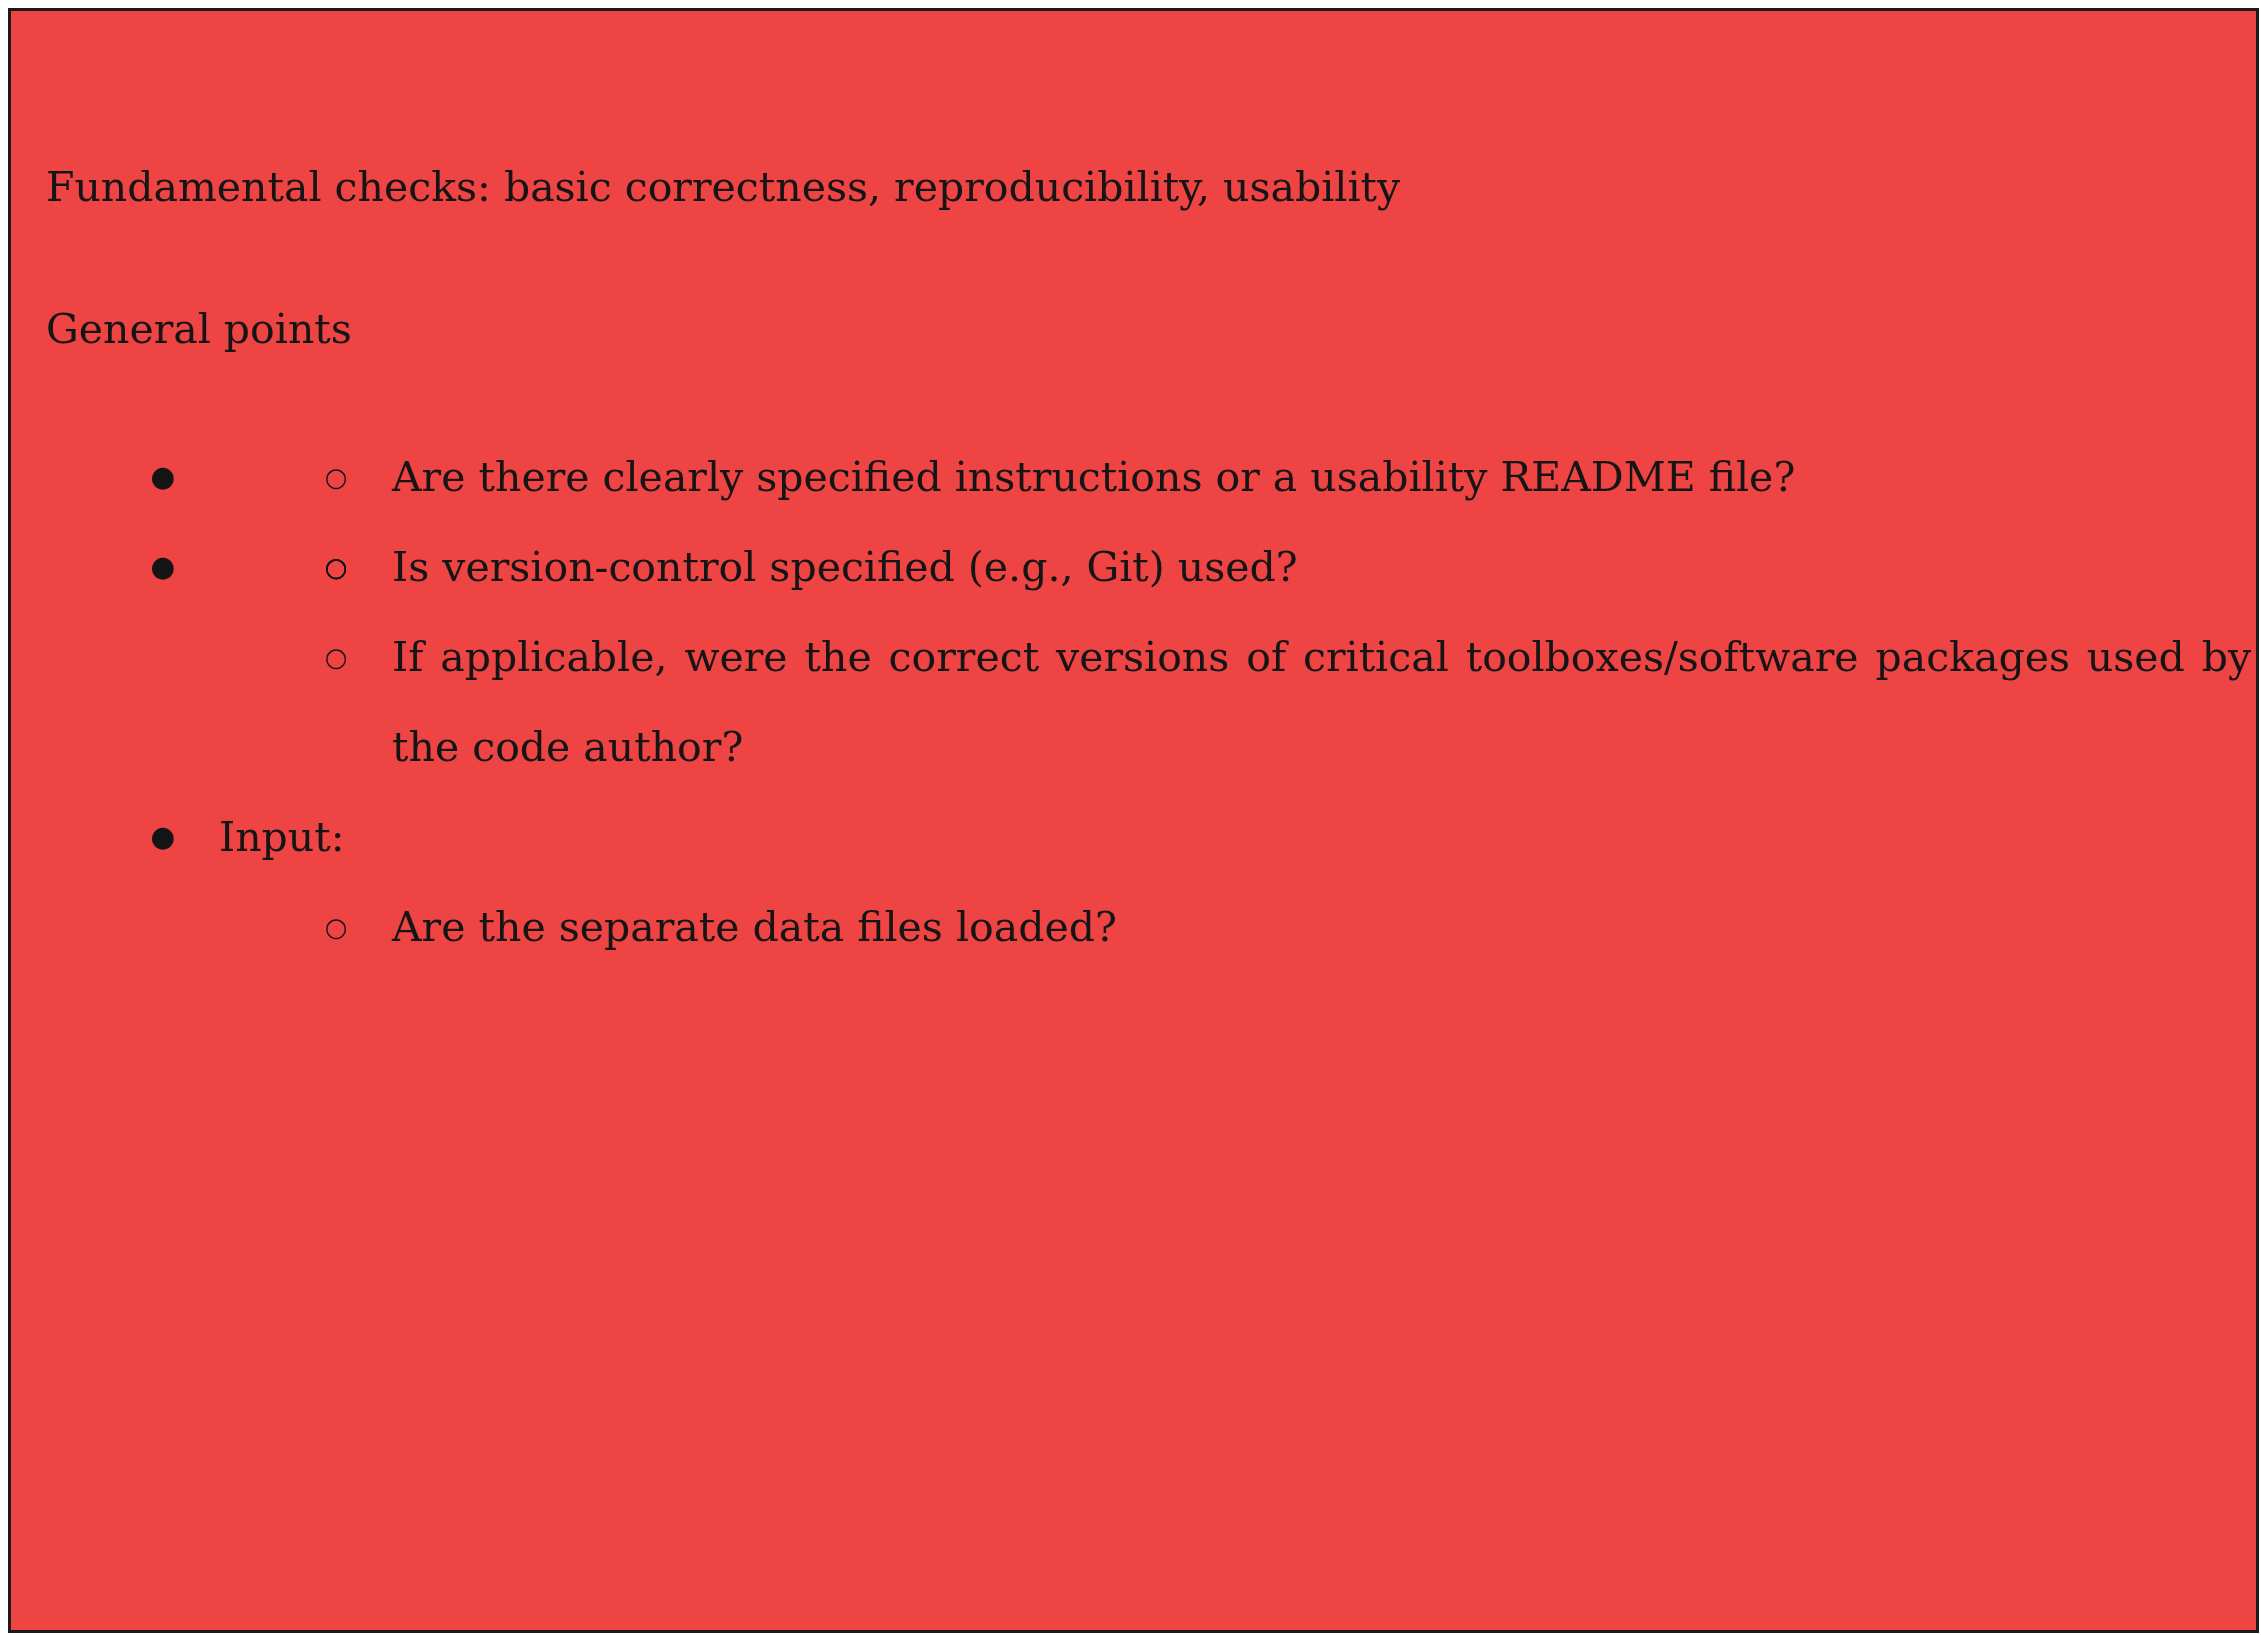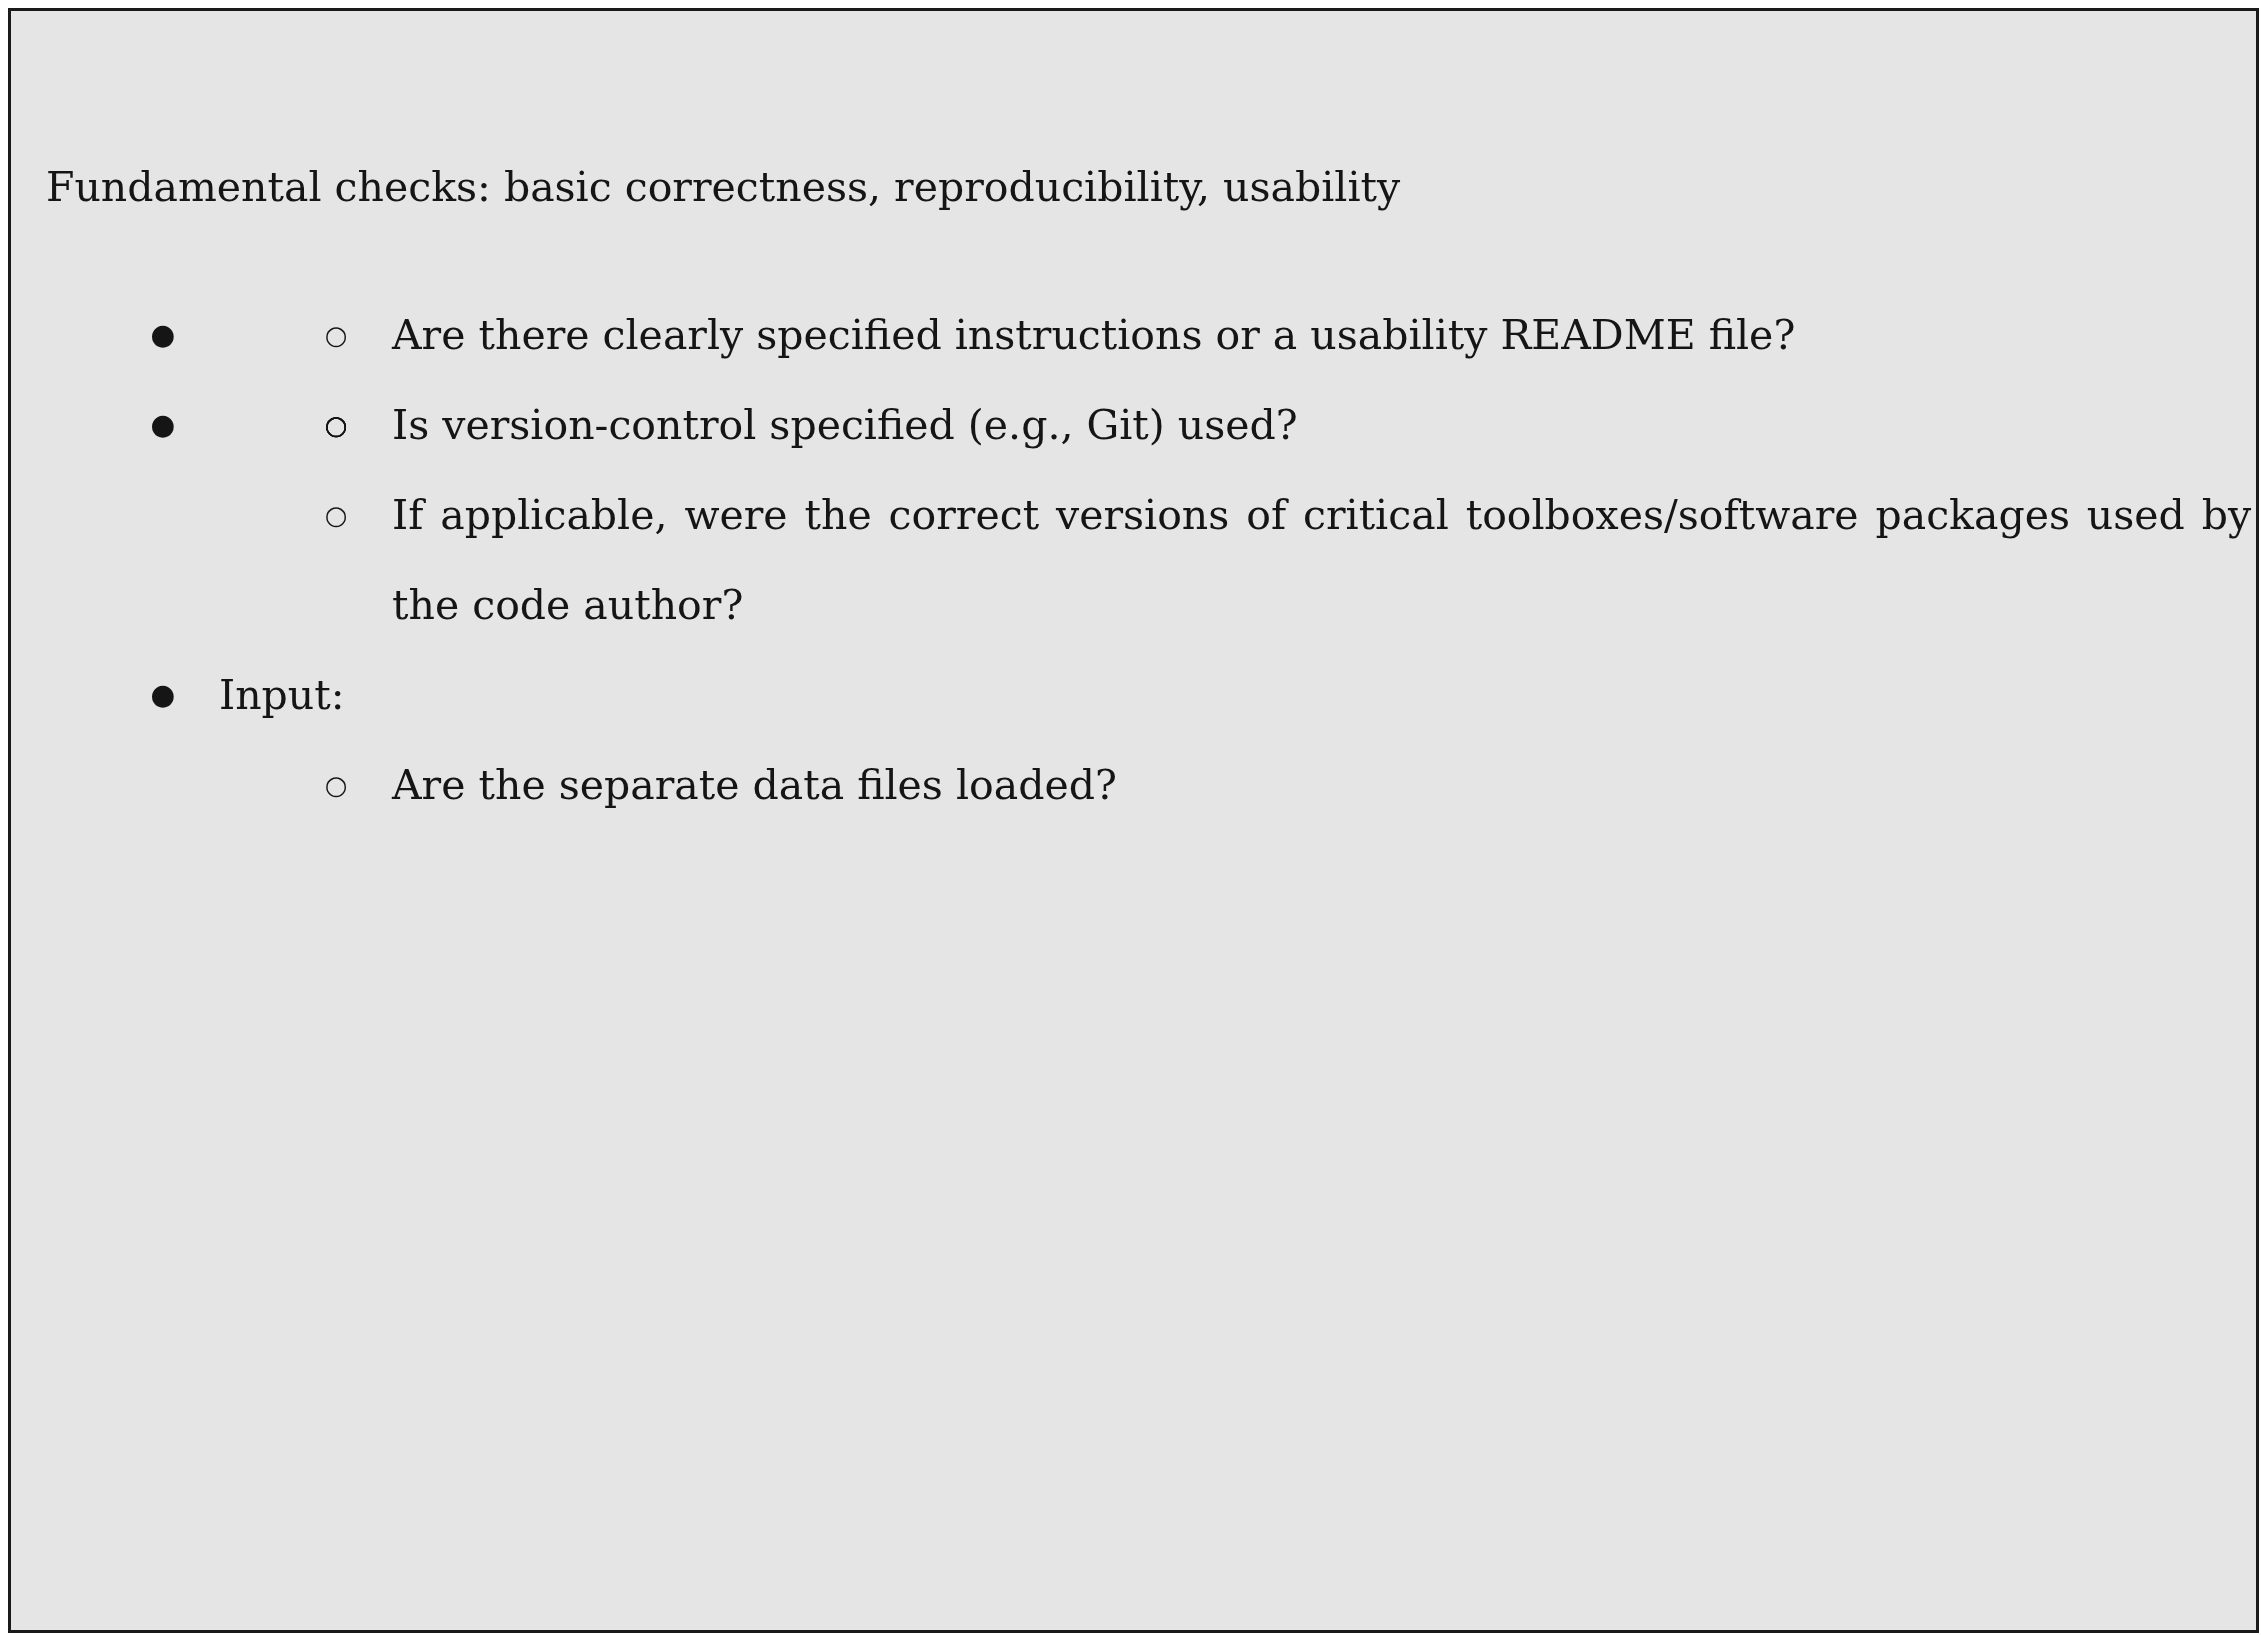--- a/index.html
+++ b/index.html
@@ -13,21 +13,21 @@
     position: relative;
     font-family: "DejaVu Serif", "Liberation Serif", serif;
     color: #151515;
   }
   .panel {
     position: absolute;
     left: 8px;
     top: 8px;
     right: 2.3px;
     bottom: 2.3px;
-    background: #e5e5e5;
+    background: #ef4444;
     border: 3.4px solid #1a1a1a;
     box-sizing: border-box;
     padding: 131px 4.6px 23px 35px;
     font-size: 41px;
     line-height: 90px;
     overflow: hidden;
   }
   .title {
     margin: 0;
   }
@@ -64,20 +64,21 @@
   .b1 { font-size: 28.5px; }
   .b2 { font-size: 26px; }
 </style>
 </head>
 <body>
 
 <div class="panel">
 
   <p class="title">Fundamental checks: basic correctness, reproducibility, usability</p>
 
+  <p class="subtitle">General points</p>
 
   <ul class="l1">
 
     <li>
       <span class="bullet b1">●</span>
       <ul class="l2">
         <li>
           <span class="bullet b2">○</span>
           <span>Are there clearly specified instructions or a usability README file?</span>
         </li>

